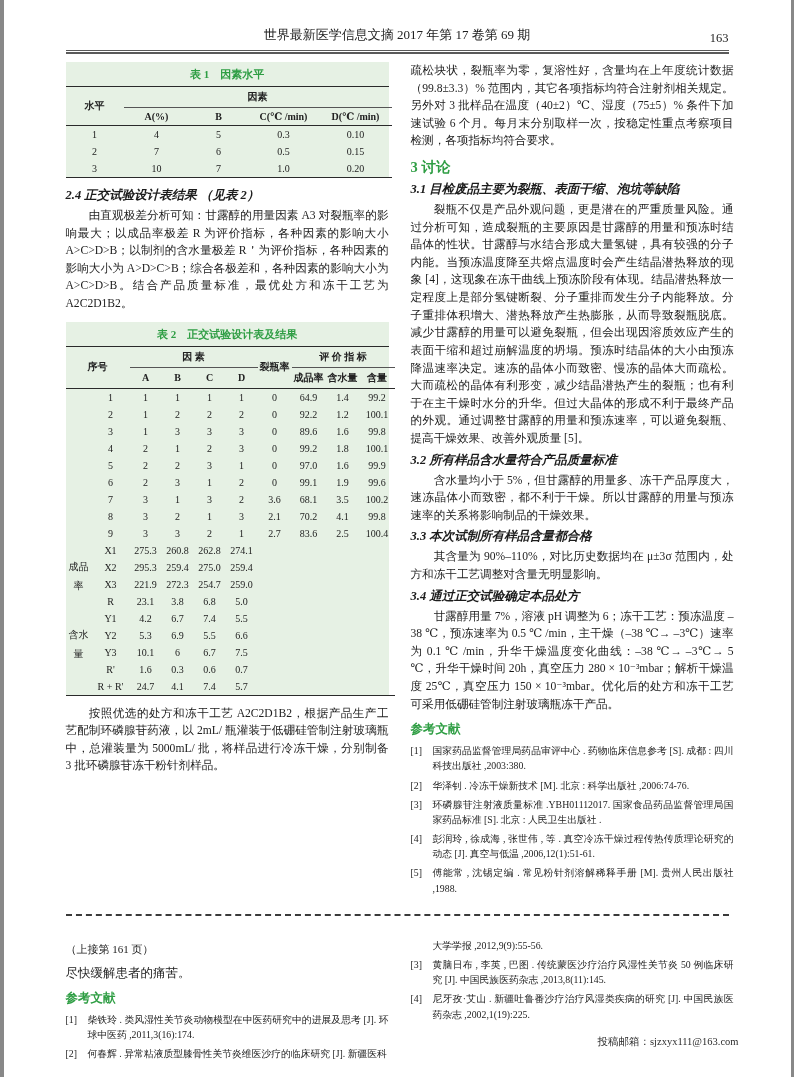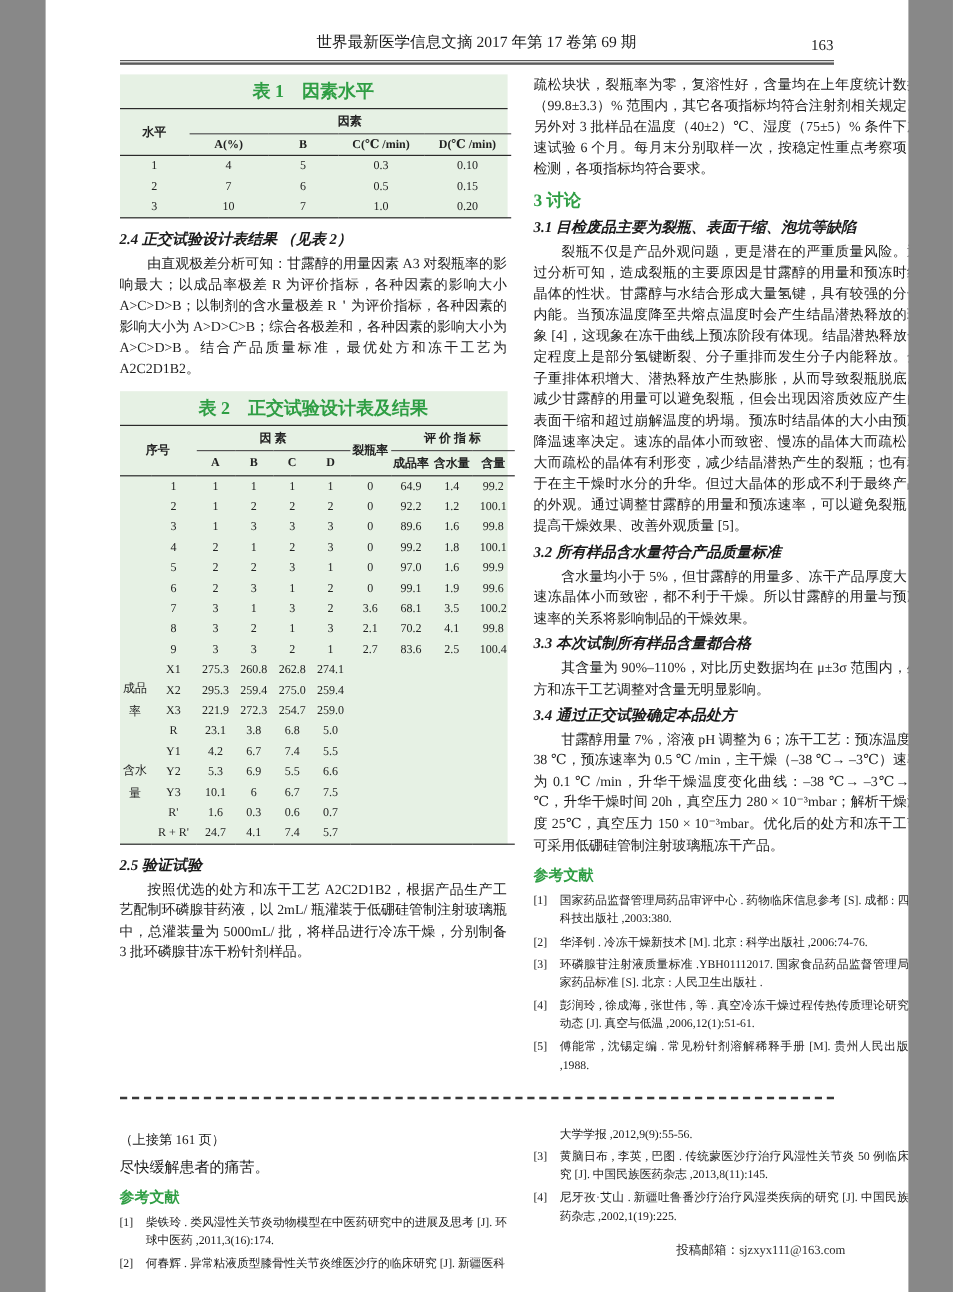--- a/index.html
+++ b/index.html
@@ -1,32 +1,32 @@
 <!DOCTYPE html>
 <html><head>
 <meta charset="utf-8">
 <style>
   * { margin:0; padding:0; box-sizing:border-box; }
   html,body { background:#888; }
   .page {
-    width:719px; height:1077px; background:#ffffff; margin:0 auto;
+    width:787px; height:1077px; background:#ffffff; margin:0 auto;
     position:relative; padding:26px 62px 18px 62px;
     font-family:"Liberation Serif","DejaVu Serif",serif;
     color:#1c1c1c; overflow:hidden;
   }
   
   .hdr { position:relative; text-align:center; font-size:13px; padding-bottom:6px; }
   .hdr .pageno { position:absolute; right:0; bottom:4px; font-size:12.5px; }
   .dbl-rule { height:4px; border-top:1.6px solid #5a5a5a; border-bottom:2.2px solid #5a5a5a; margin-bottom:8px; }
   
   .cols { display:flex; gap:22px; min-height:788px; align-items:flex-start; }
   .col { width:323px; flex:0 0 323px; }
   
   .tblwrap { background:#e6f1e4; margin-bottom:9px; }
-  .tbl-title { text-align:center; font-weight:bold; font-size:15px; color:#2f9e44; padding:5px 0 4px 0; border-bottom:1.8px solid #2a2a2a; }
+  .tbl-title { text-align:center; font-weight:bold; font-size:11px; color:#2f9e44; padding:5px 0 4px 0; border-bottom:1.8px solid #2a2a2a; }
   table.t { width:100%; border-collapse:collapse; table-layout:fixed; font-size:10px; }
   table.t th, table.t td { text-align:center; padding:3px 1px; font-weight:bold; color:#222; }
   table.t td { font-weight:normal; }
   table.t thead { border-bottom:1.8px solid #2a2a2a; }
   th.part-underline { border-bottom:0.9px solid #555; }
   table.t tbody.last { border-bottom:1.8px solid #2a2a2a; }
   td.grp { vertical-align:middle; line-height:1.9; }
   
   .h2 { font-weight:bold; font-size:12.5px; margin:4px 0 3px 0;font-style:italic; }
   .h1-green { font-weight:bold; font-size:14.5px; color:#2f9e44; margin:8px 0 4px 0; }
@@ -326,21 +326,20 @@
               <td>24.7</td>
               <td>4.1</td>
               <td>7.4</td>
               <td>5.7</td>
               <td colspan="4"></td>
             </tr>
           </tbody>
         </table>
       </div>
 
-      <div class="h2">2.5  验证试验</div>
       <p class="body">按照优选的处方和冻干工艺 A2C2D1B2，根据产品生产工艺配制环磷腺苷药液，以 2mL/ 瓶灌装于低硼硅管制注射玻璃瓶中，总灌装量为 5000mL/ 批，将样品进行冷冻干燥，分别制备 3 批环磷腺苷冻干粉针剂样品。</p>
     </div>
 
     <div class="col">
       <p class="body noindent">疏松块状，裂瓶率为零，复溶性好，含量均在上年度统计数据（99.8±3.3）% 范围内，其它各项指标均符合注射剂相关规定。另外对 3 批样品在温度（40±2）℃、湿度（75±5）% 条件下加速试验 6 个月。每月末分别取样一次，按稳定性重点考察项目检测，各项指标均符合要求。</p>
 
       <div class="h1-green">3  讨论</div>
 
       <div class="h2">3.1  目检废品主要为裂瓶、表面干缩、泡坑等缺陷</div>
       <p class="body">裂瓶不仅是产品外观问题，更是潜在的严重质量风险。通过分析可知，造成裂瓶的主要原因是甘露醇的用量和预冻时结晶体的性状。甘露醇与水结合形成大量氢键，具有较强的分子内能。当预冻温度降至共熔点温度时会产生结晶潜热释放的现象 [4]，这现象在冻干曲线上预冻阶段有体现。结晶潜热释放一定程度上是部分氢键断裂、分子重排而发生分子内能释放。分子重排体积增大、潜热释放产生热膨胀，从而导致裂瓶脱底。减少甘露醇的用量可以避免裂瓶，但会出现因溶质效应产生的表面干缩和超过崩解温度的坍塌。预冻时结晶体的大小由预冻降温速率决定。速冻的晶体小而致密、慢冻的晶体大而疏松。大而疏松的晶体有利形变，减少结晶潜热产生的裂瓶；也有利于在主干燥时水分的升华。但过大晶体的形成不利于最终产品的外观。通过调整甘露醇的用量和预冻速率，可以避免裂瓶、提高干燥效果、改善外观质量 [5]。</p>

